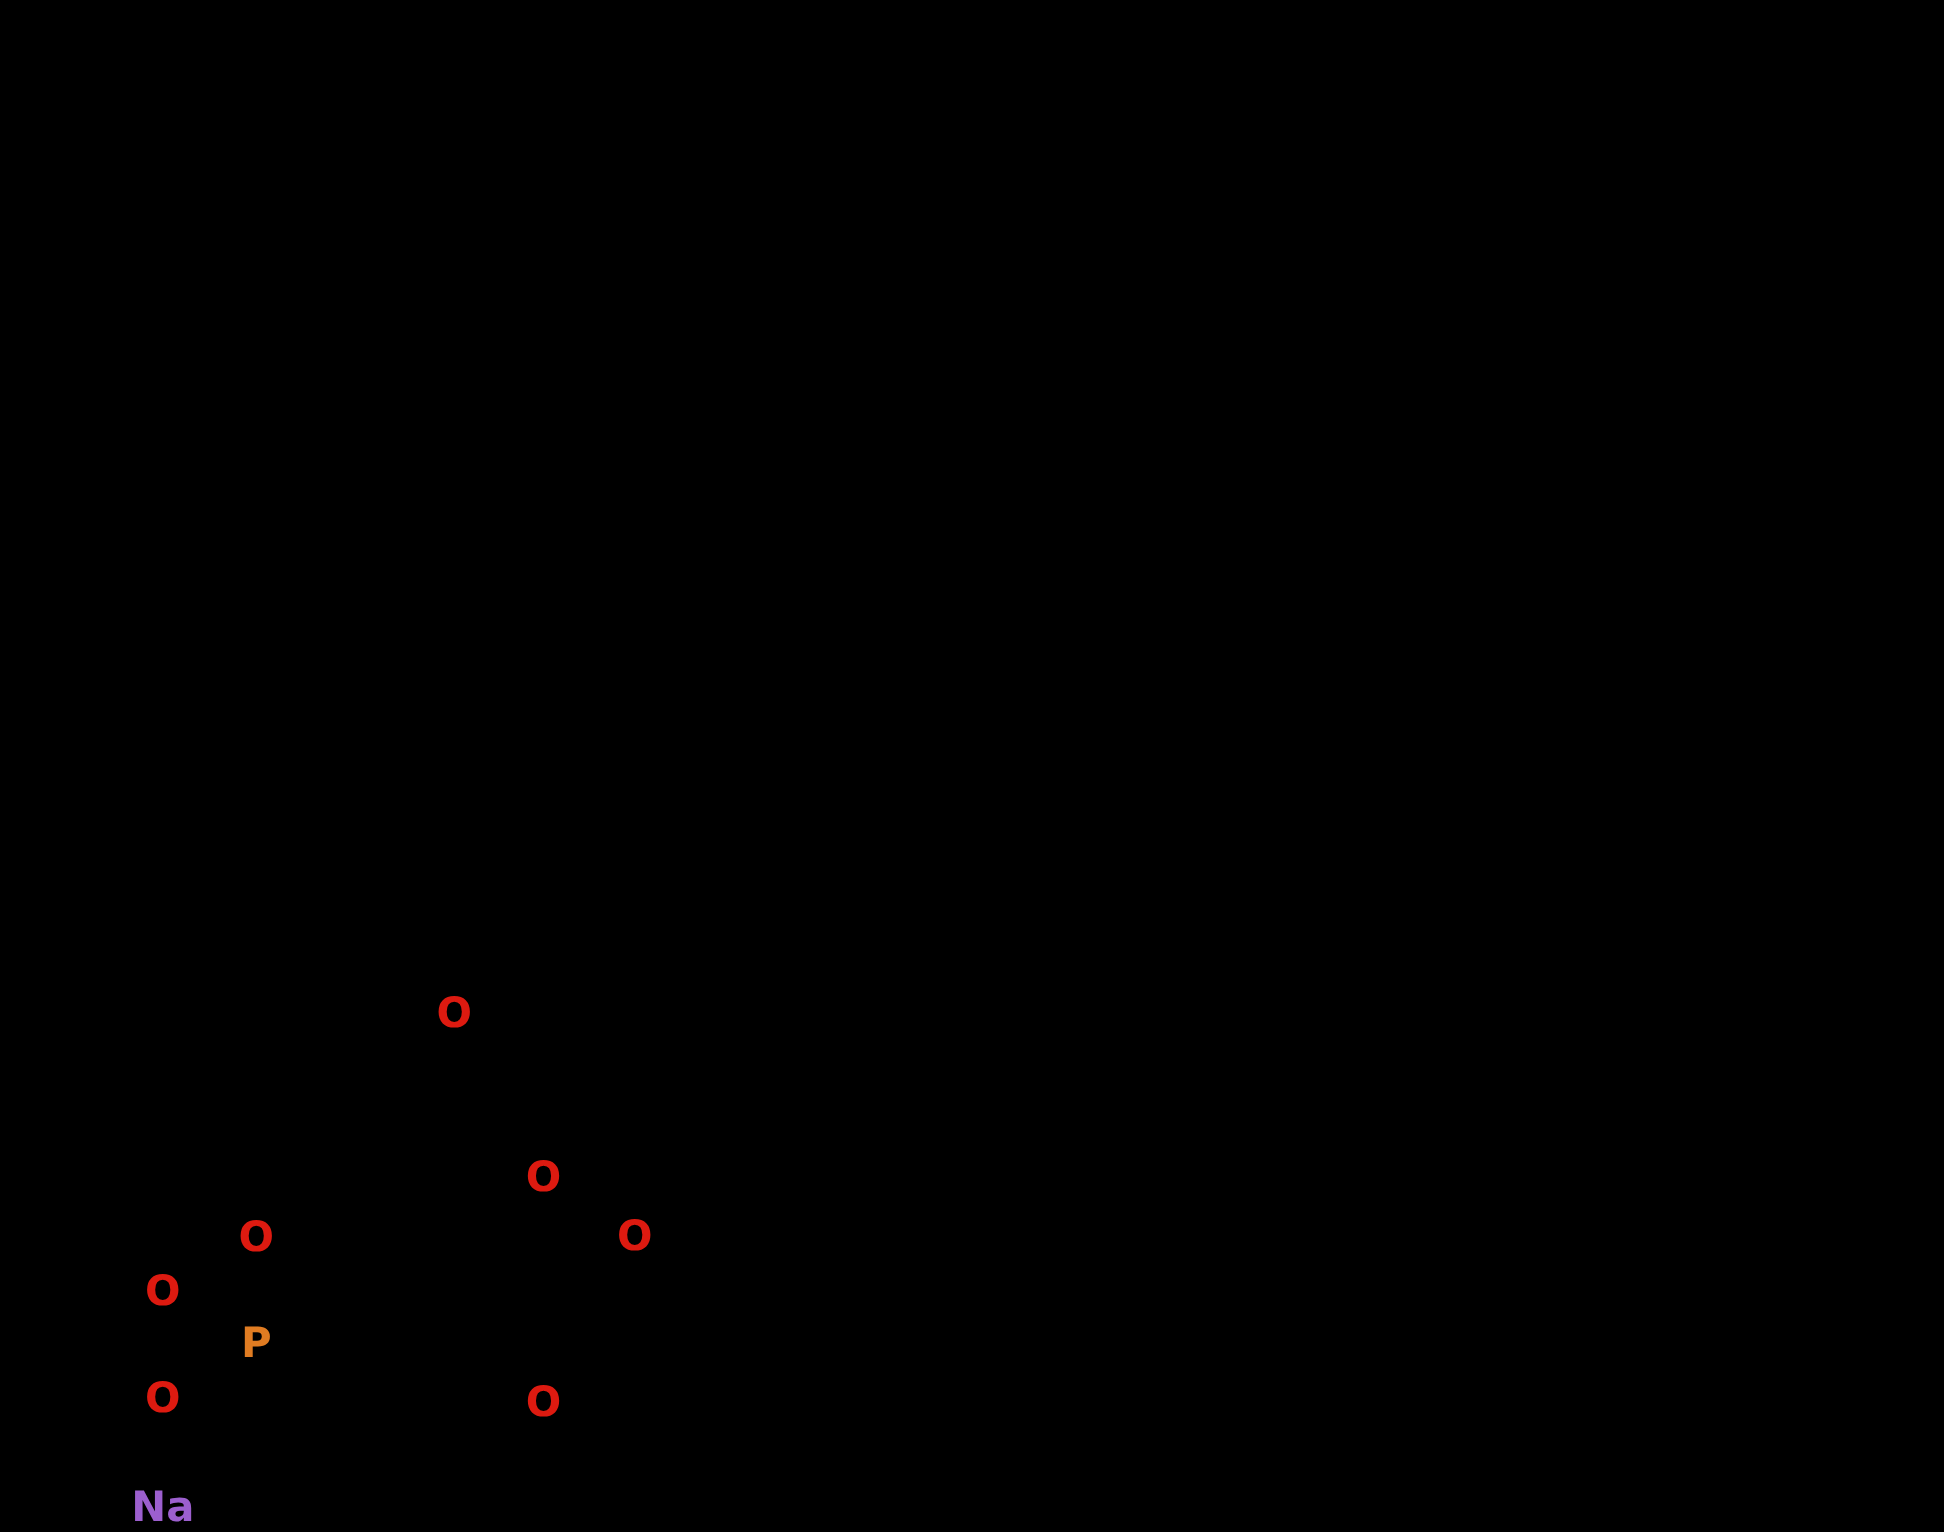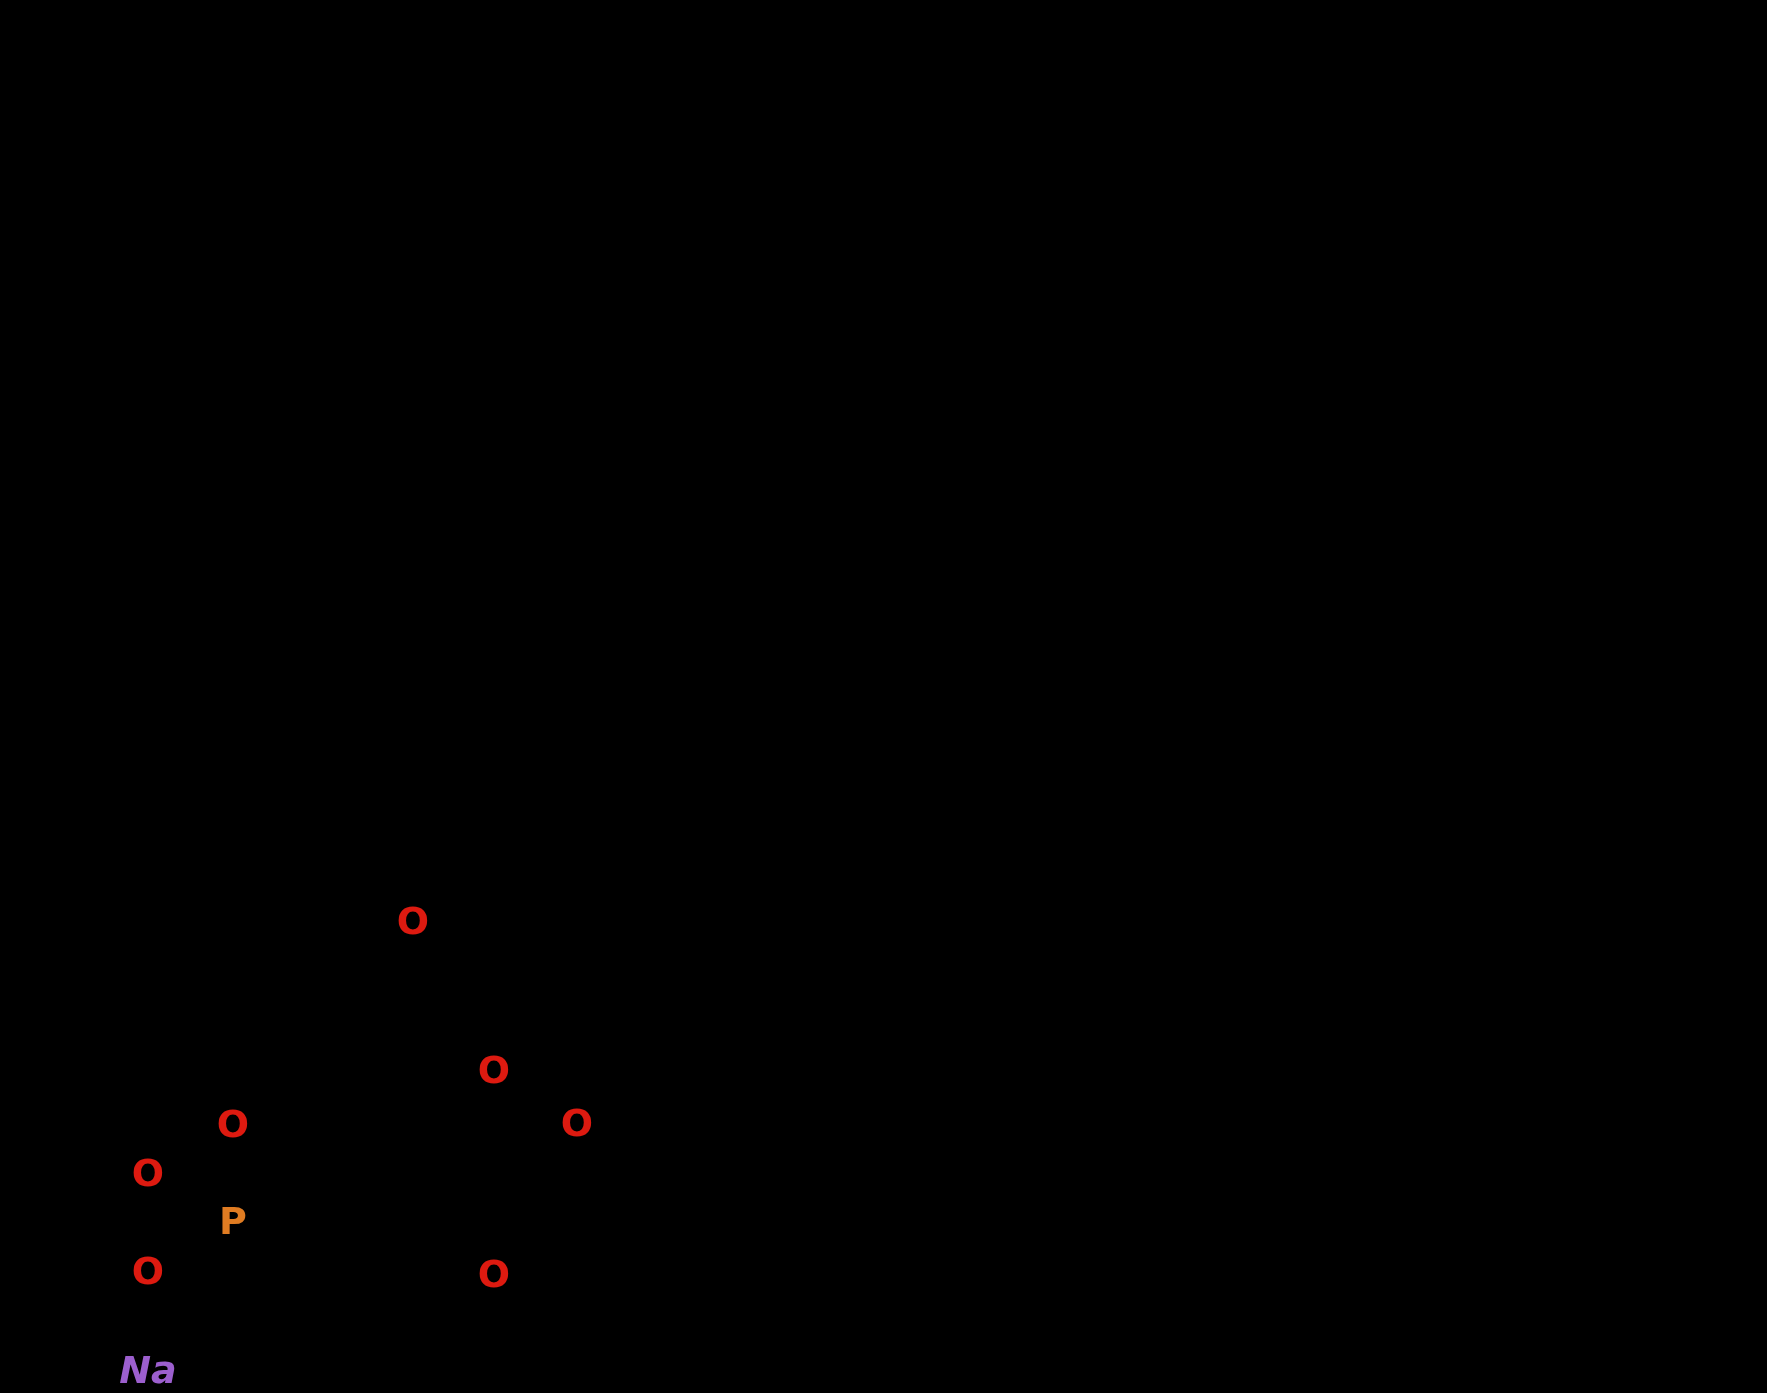--- a/index.html
+++ b/index.html
@@ -30,14 +30,14 @@
 
 <div class="structure-canvas">
   <span class="atom-label" style="left: 413px; top: 921px; color: rgb(221, 26, 16);">O</span>
   <span class="atom-label" style="left: 494px; top: 1070px; color: rgb(221, 26, 16);">O</span>
   <span class="atom-label" style="left: 577px; top: 1123px; color: rgb(221, 26, 16);">O</span>
   <span class="atom-label" style="left: 233px; top: 1124px; color: rgb(221, 26, 16);">O</span>
   <span class="atom-label" style="left: 148px; top: 1173px; color: rgb(221, 26, 16);">O</span>
   <span class="atom-label" style="left: 233px; top: 1221px; color: rgb(224, 124, 34);">P</span>
   <span class="atom-label" style="left: 148px; top: 1271px; color: rgb(221, 26, 16);">O</span>
   <span class="atom-label" style="left: 494px; top: 1274px; color: rgb(221, 26, 16);">O</span>
-  <span class="atom-label" style="left: 148px; top: 1370px; color: rgb(156, 95, 206); font-style: italic;">Na</span>
+  <span class="atom-label" style="left: 148px; top: 1370px; color: rgb(156, 95, 206);">Na</span>
 </div>
 
 </body></html>

